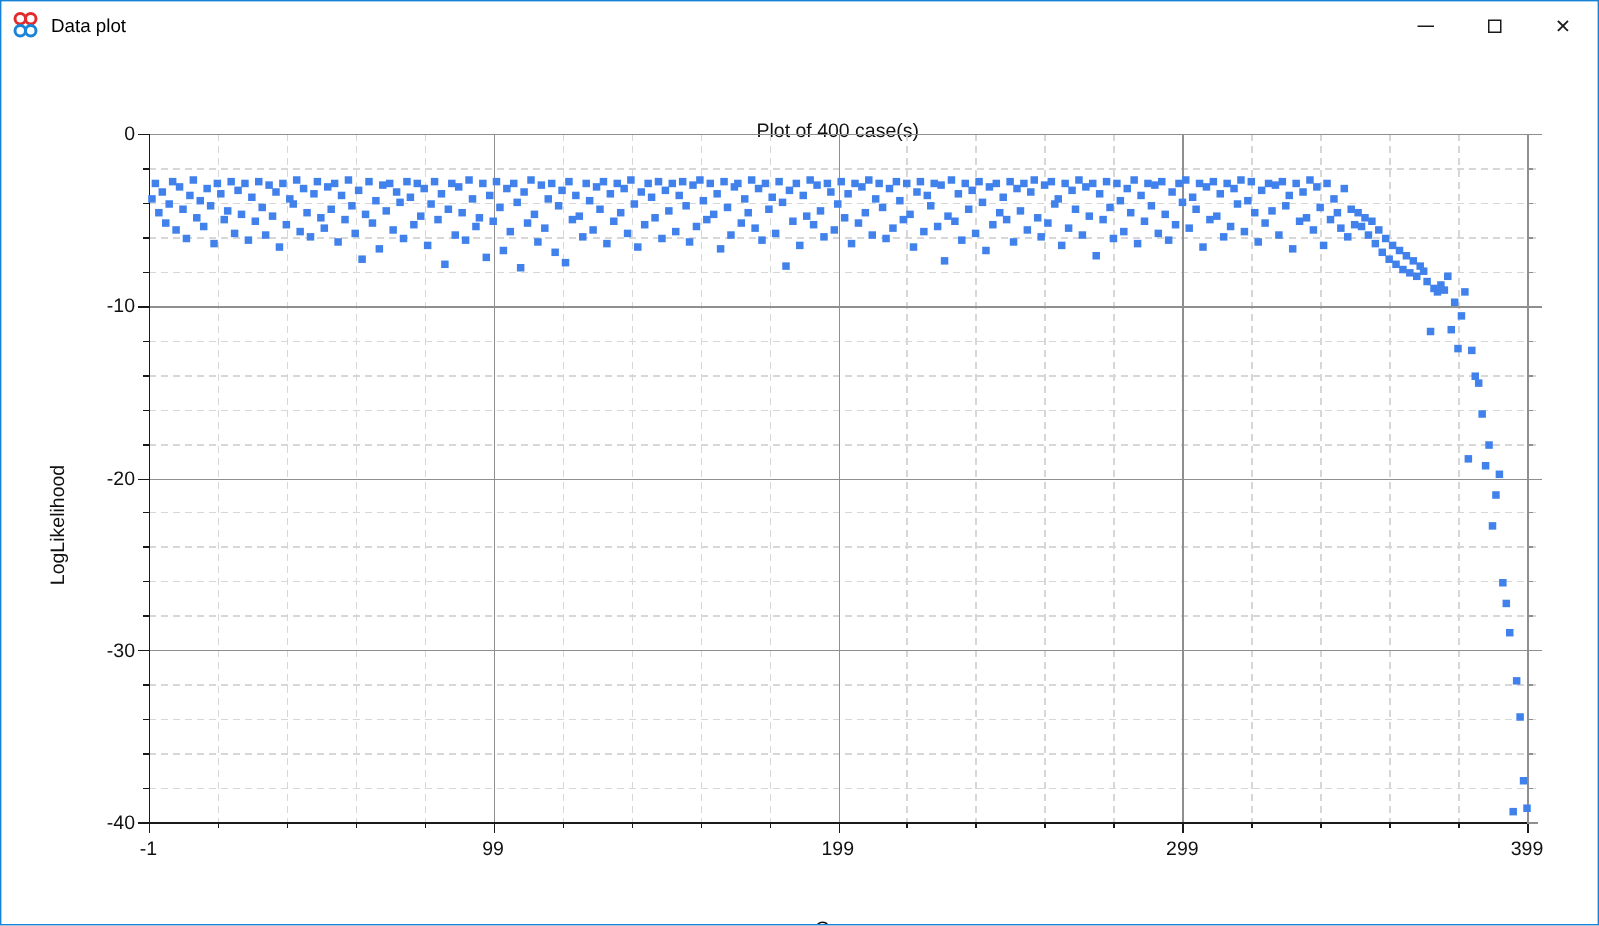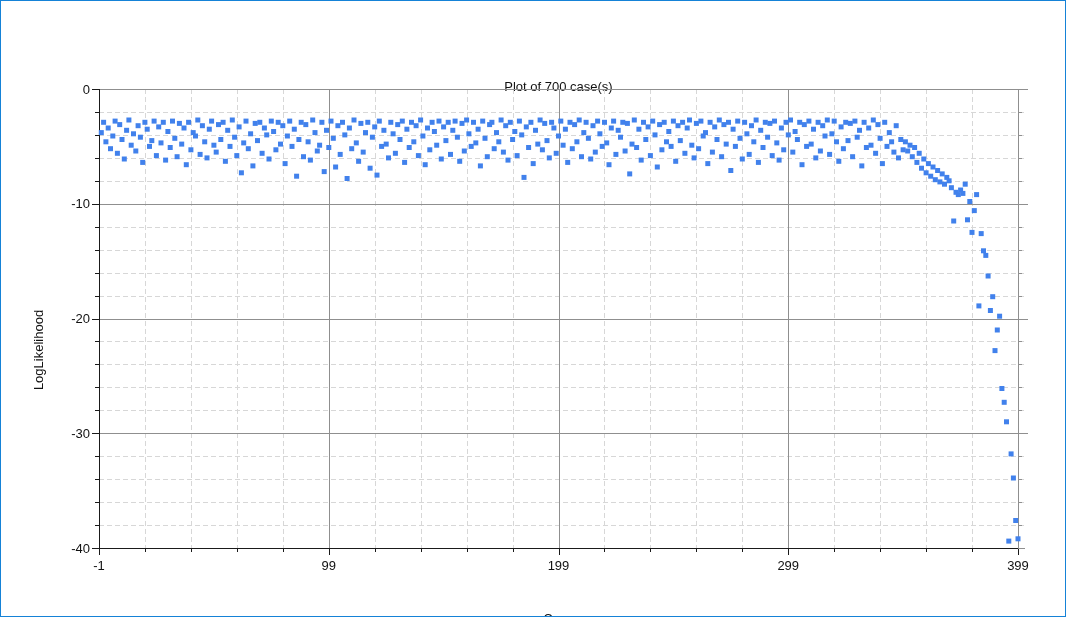--- a/index.html
+++ b/index.html
@@ -31,23 +31,43 @@
     white-space:nowrap;font-size:13px;color:#111;
   }
   svg#plot-svg{position:absolute;left:0;top:0;}
   svg text{font-family:"Liberation Sans",sans-serif;font-size:13px;fill:#111;}
 </style>
 </head>
 <body>
 
 <div class="window">
 
+  <div class="titlebar">
+    <div class="app-icon">
+      <div class="ring r-tl"></div>
+      <div class="ring r-tr"></div>
+      <div class="ring r-bl"></div>
+      <div class="ring r-br"></div>
+    </div>
+    <span class="title-text">Data plot</span>
+    <div class="win-controls">
+      <button class="win-btn">
+        <span class="glyph-min"></span>
+      </button>
+      <button class="win-btn">
+        <span class="glyph-max"></span>
+      </button>
+      <button class="win-btn">
+        <span class="glyph-close">✕</span>
+      </button>
+    </div>
+  </div>
 
   <div class="plot-area">
-    <div class="plot-title">Plot of 700 case(s)</div>
+    <div class="plot-title">Plot of 400 case(s)</div>
     <div class="y-axis-label">LogLikelihood</div>
     <div class="x-axis-label">Case</div>
   </div>
 
   <svg id="plot-svg" width="1066" height="617">
       <g stroke="#d7d7d7" stroke-width="1" stroke-dasharray="5 3" shape-rendering="crispEdges">
         <line x1="144.5" y1="88" x2="144.5" y2="547"></line>
         <line x1="190.5" y1="88" x2="190.5" y2="547"></line>
         <line x1="236.5" y1="88" x2="236.5" y2="547"></line>
         <line x1="282.5" y1="88" x2="282.5" y2="547"></line>

